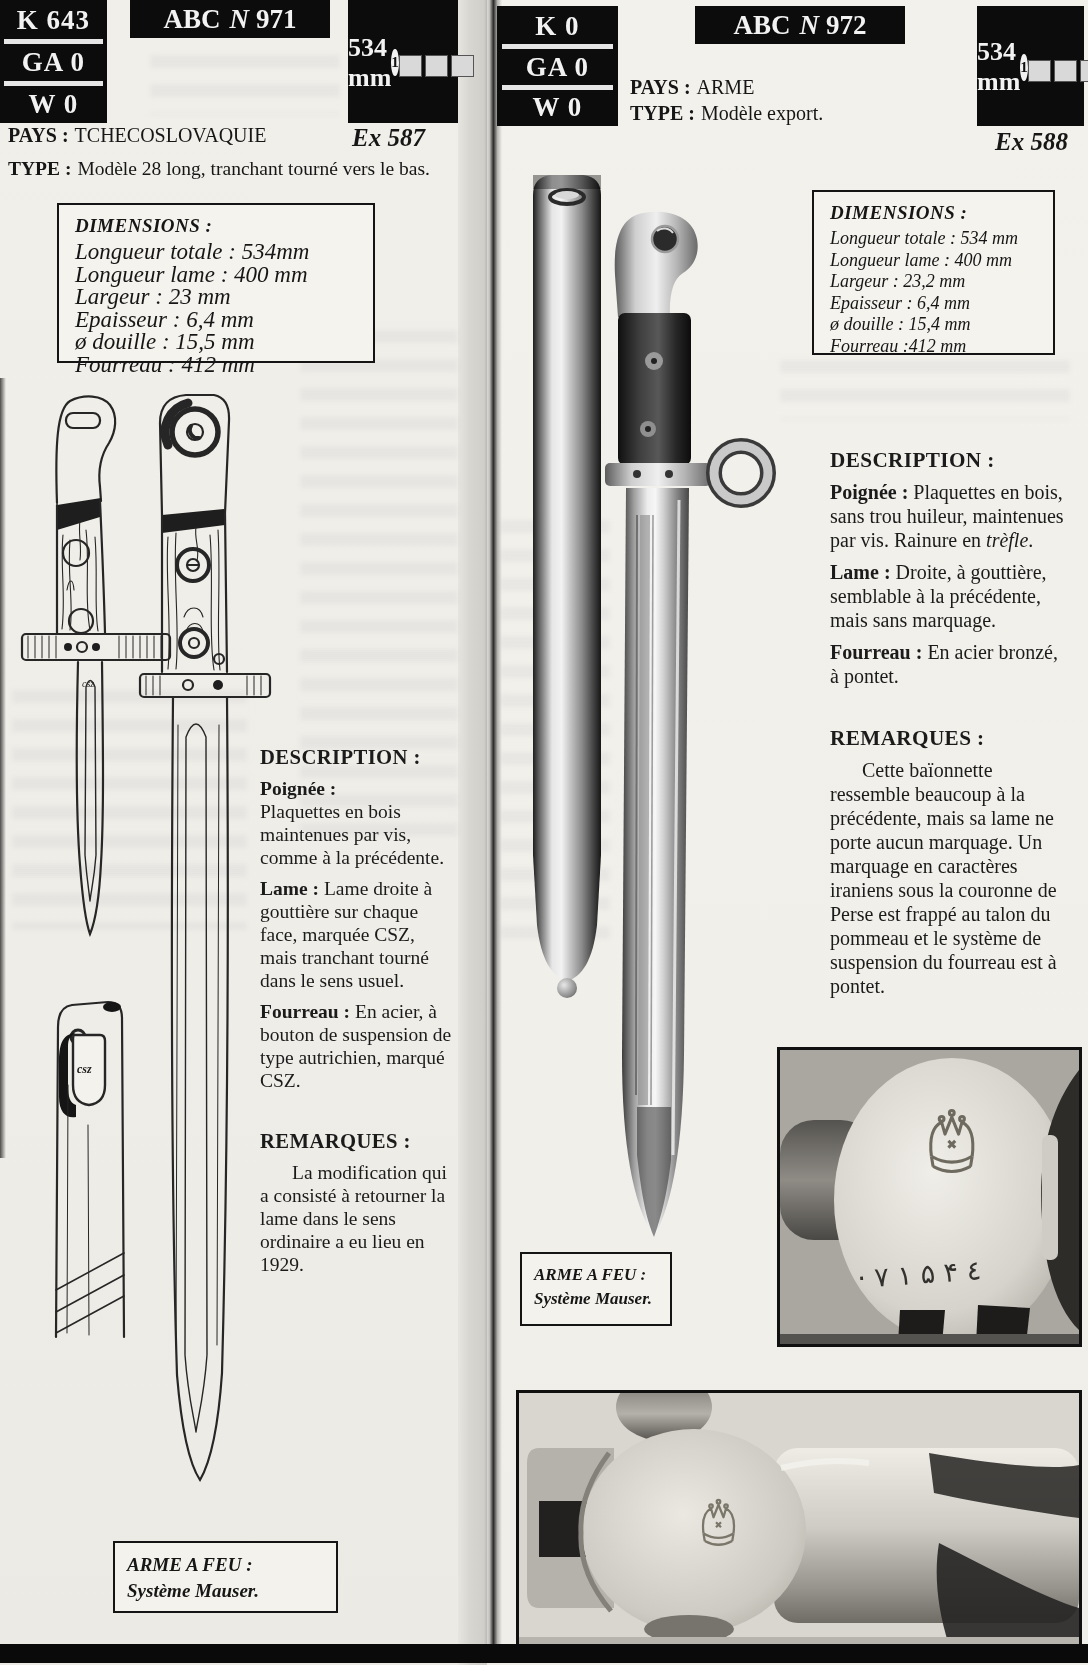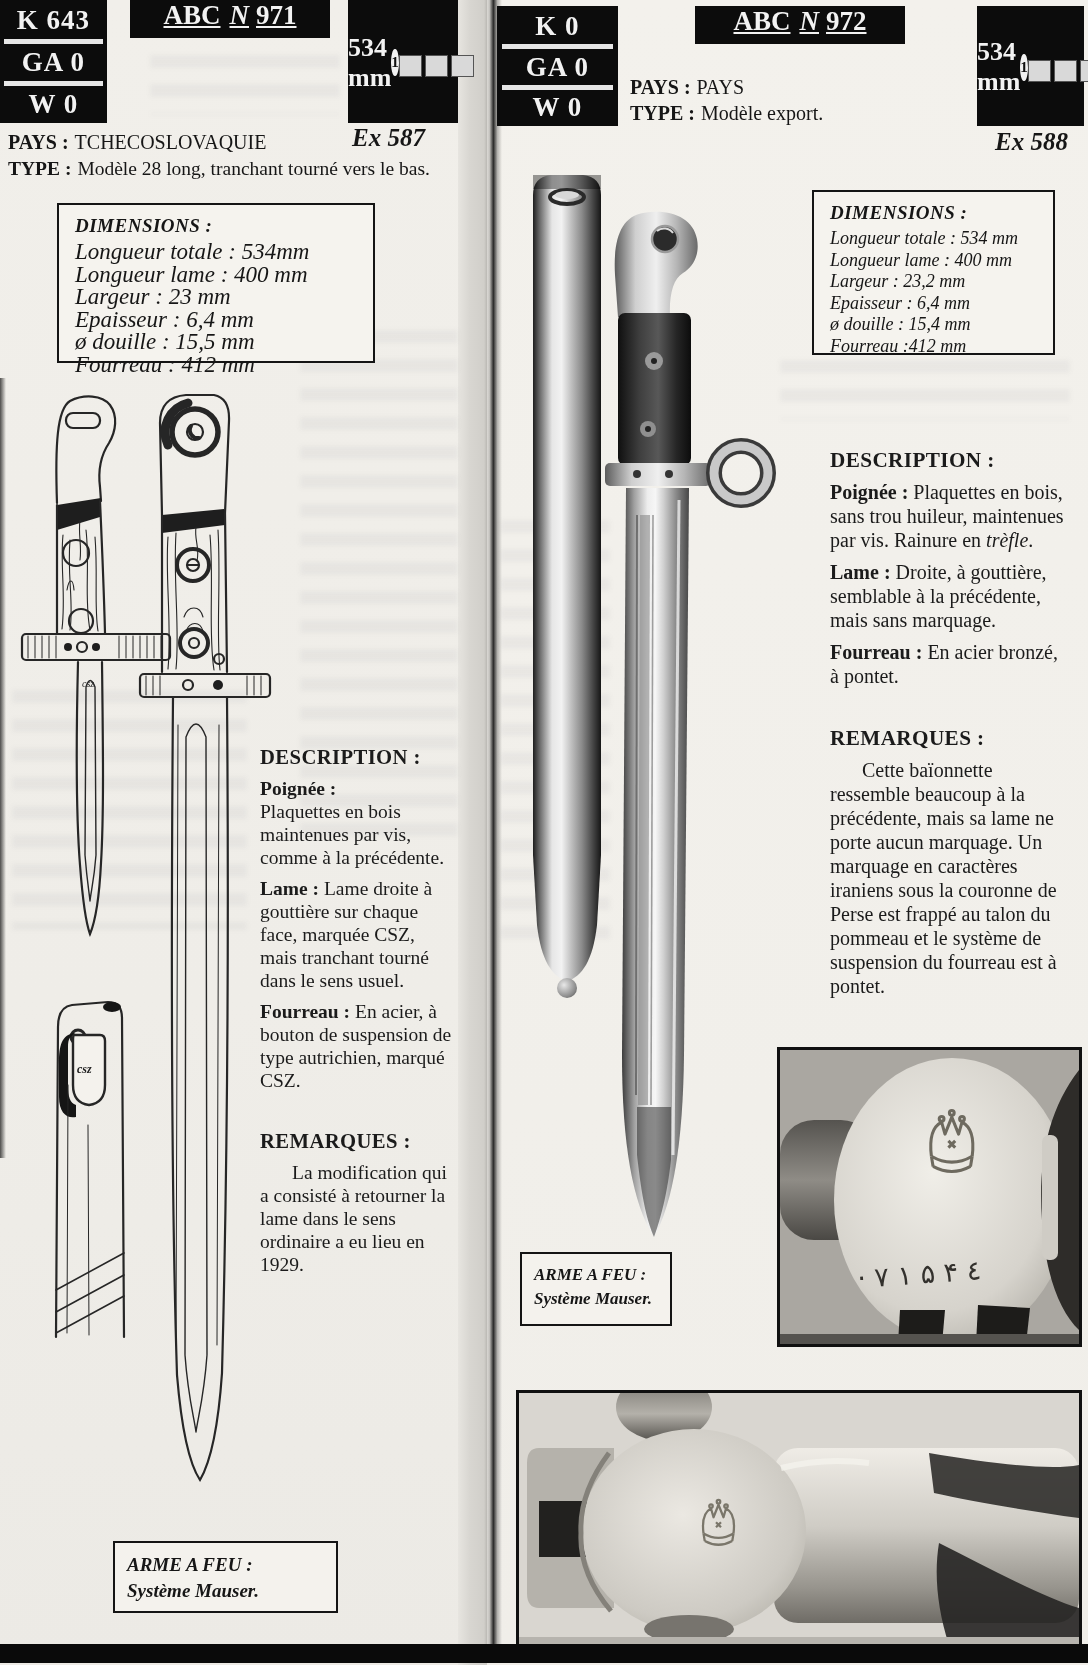--- a/index.html
+++ b/index.html
@@ -11,21 +11,21 @@
   .gutter{left:458px;top:0;width:29px;height:1665px;background:linear-gradient(90deg,#e7e5e0 0%,#d8d6d1 40%,#cfcdc8 100%);}
   .gutterline{left:484px;top:0;width:18px;height:1648px;
     background:linear-gradient(90deg,rgba(0,0,0,0) 0%,rgba(0,0,0,.18) 30%,rgba(15,15,15,.88) 52%,rgba(0,0,0,.25) 75%,rgba(0,0,0,0) 100%);}
   .leftedge{left:0;top:378px;width:6px;height:780px;background:linear-gradient(90deg,rgba(10,10,10,.7),rgba(10,10,10,0));}
   .botbar{left:0;top:1644px;width:1088px;height:19px;background:#0a0a0a;}
 
   .blk{background:#0c0c0c;color:#f2f2f2;}
   .hdrK{display:flex;flex-direction:column;align-items:center;justify-content:flex-start;padding-top:2px;box-sizing:border-box;}
   .hdrK .row{height:38px;display:flex;align-items:center;font-weight:bold;font-size:27px;letter-spacing:1px;}
   .hdrK .div{width:92%;height:5px;background:#e6e6e6;}
-  .hdrABC{display:flex;align-items:flex-start;justify-content:center;font-weight:bold;font-size:27px;text-decoration:underline;}
+  .hdrABC{display:flex;align-items:center;justify-content:center;font-weight:bold;font-size:27px;}
   .hdrABC .n{font-style:italic;margin:0 7px 0 9px;}
   .hdrLen{display:flex;align-items:center;box-sizing:border-box;padding-top:2px;}
   .hdrLen .t{height:32px;display:flex;align-items:center;font-weight:bold;font-size:26px;}
   .hdrLen .div{width:88%;height:4px;background:#e6e6e6;}
   .badge{width:27px;height:27px;border-radius:50%;background:#f2f2f2;color:#111;display:flex;align-items:center;justify-content:center;
          font-size:15px;font-weight:bold;margin:7px 0;}
   .sqrow{display:flex;gap:3px;margin-top:7px;}
   .sq{width:23px;height:22px;background:#d9d9d9;border:1px solid #555;box-sizing:border-box;}
 
   .paysline{font-size:20px;white-space:nowrap;}
@@ -93,21 +93,21 @@
     <div class="div"></div>
     <div class="badge">1</div>
     <div class="div"></div>
     <div class="sqrow">
       <div class="sq"></div>
       <div class="sq"></div>
       <div class="sq"></div>
     </div>
   </div>
 
-  <div class="abs paysline" style="left:8px;top:131px;">
+  <div class="abs paysline" style="left:8px;top:124px;">
     <span class="b">PAYS :</span><span>TCHECOSLOVAQUIE</span>
   </div>
   <div class="abs ex" style="left:352px;top:124px;">Ex 587</div>
   <div class="abs paysline" style="left:8px;top:158px;font-size:19.5px;">
     <span class="b">TYPE :</span><span>Modèle 28 long, tranchant tourné vers le bas.</span>
   </div>
 
   <div class="abs dimsbox dimsL" style="left:57px;top:203px;width:318px;height:160px;">
     <div class="t">DIMENSIONS :</div>
     <div class="l">Longueur totale : 534mm</div>
@@ -234,21 +234,21 @@
     <div class="badge">1</div>
     <div class="div"></div>
     <div class="sqrow">
       <div class="sq"></div>
       <div class="sq"></div>
       <div class="sq"></div>
     </div>
   </div>
 
   <div class="abs paysline" style="left:630px;top:76px;">
-    <span class="b">PAYS :</span><span>PAYS</span>
+    <span class="b">PAYS :</span><span>ARME</span>
   </div>
   <div class="abs paysline" style="left:630px;top:102px;">
     <span class="b">TYPE :</span><span>Modèle export.</span>
   </div>
   <div class="abs ex" style="left:995px;top:128px;">Ex 588</div>
 
   <div class="abs dimsbox dimsR" style="left:812px;top:190px;width:243px;height:165px;">
     <div class="t">DIMENSIONS :</div>
     <div class="l">Longueur totale : 534 mm</div>
     <div class="l">Longueur lame : 400 mm</div>

